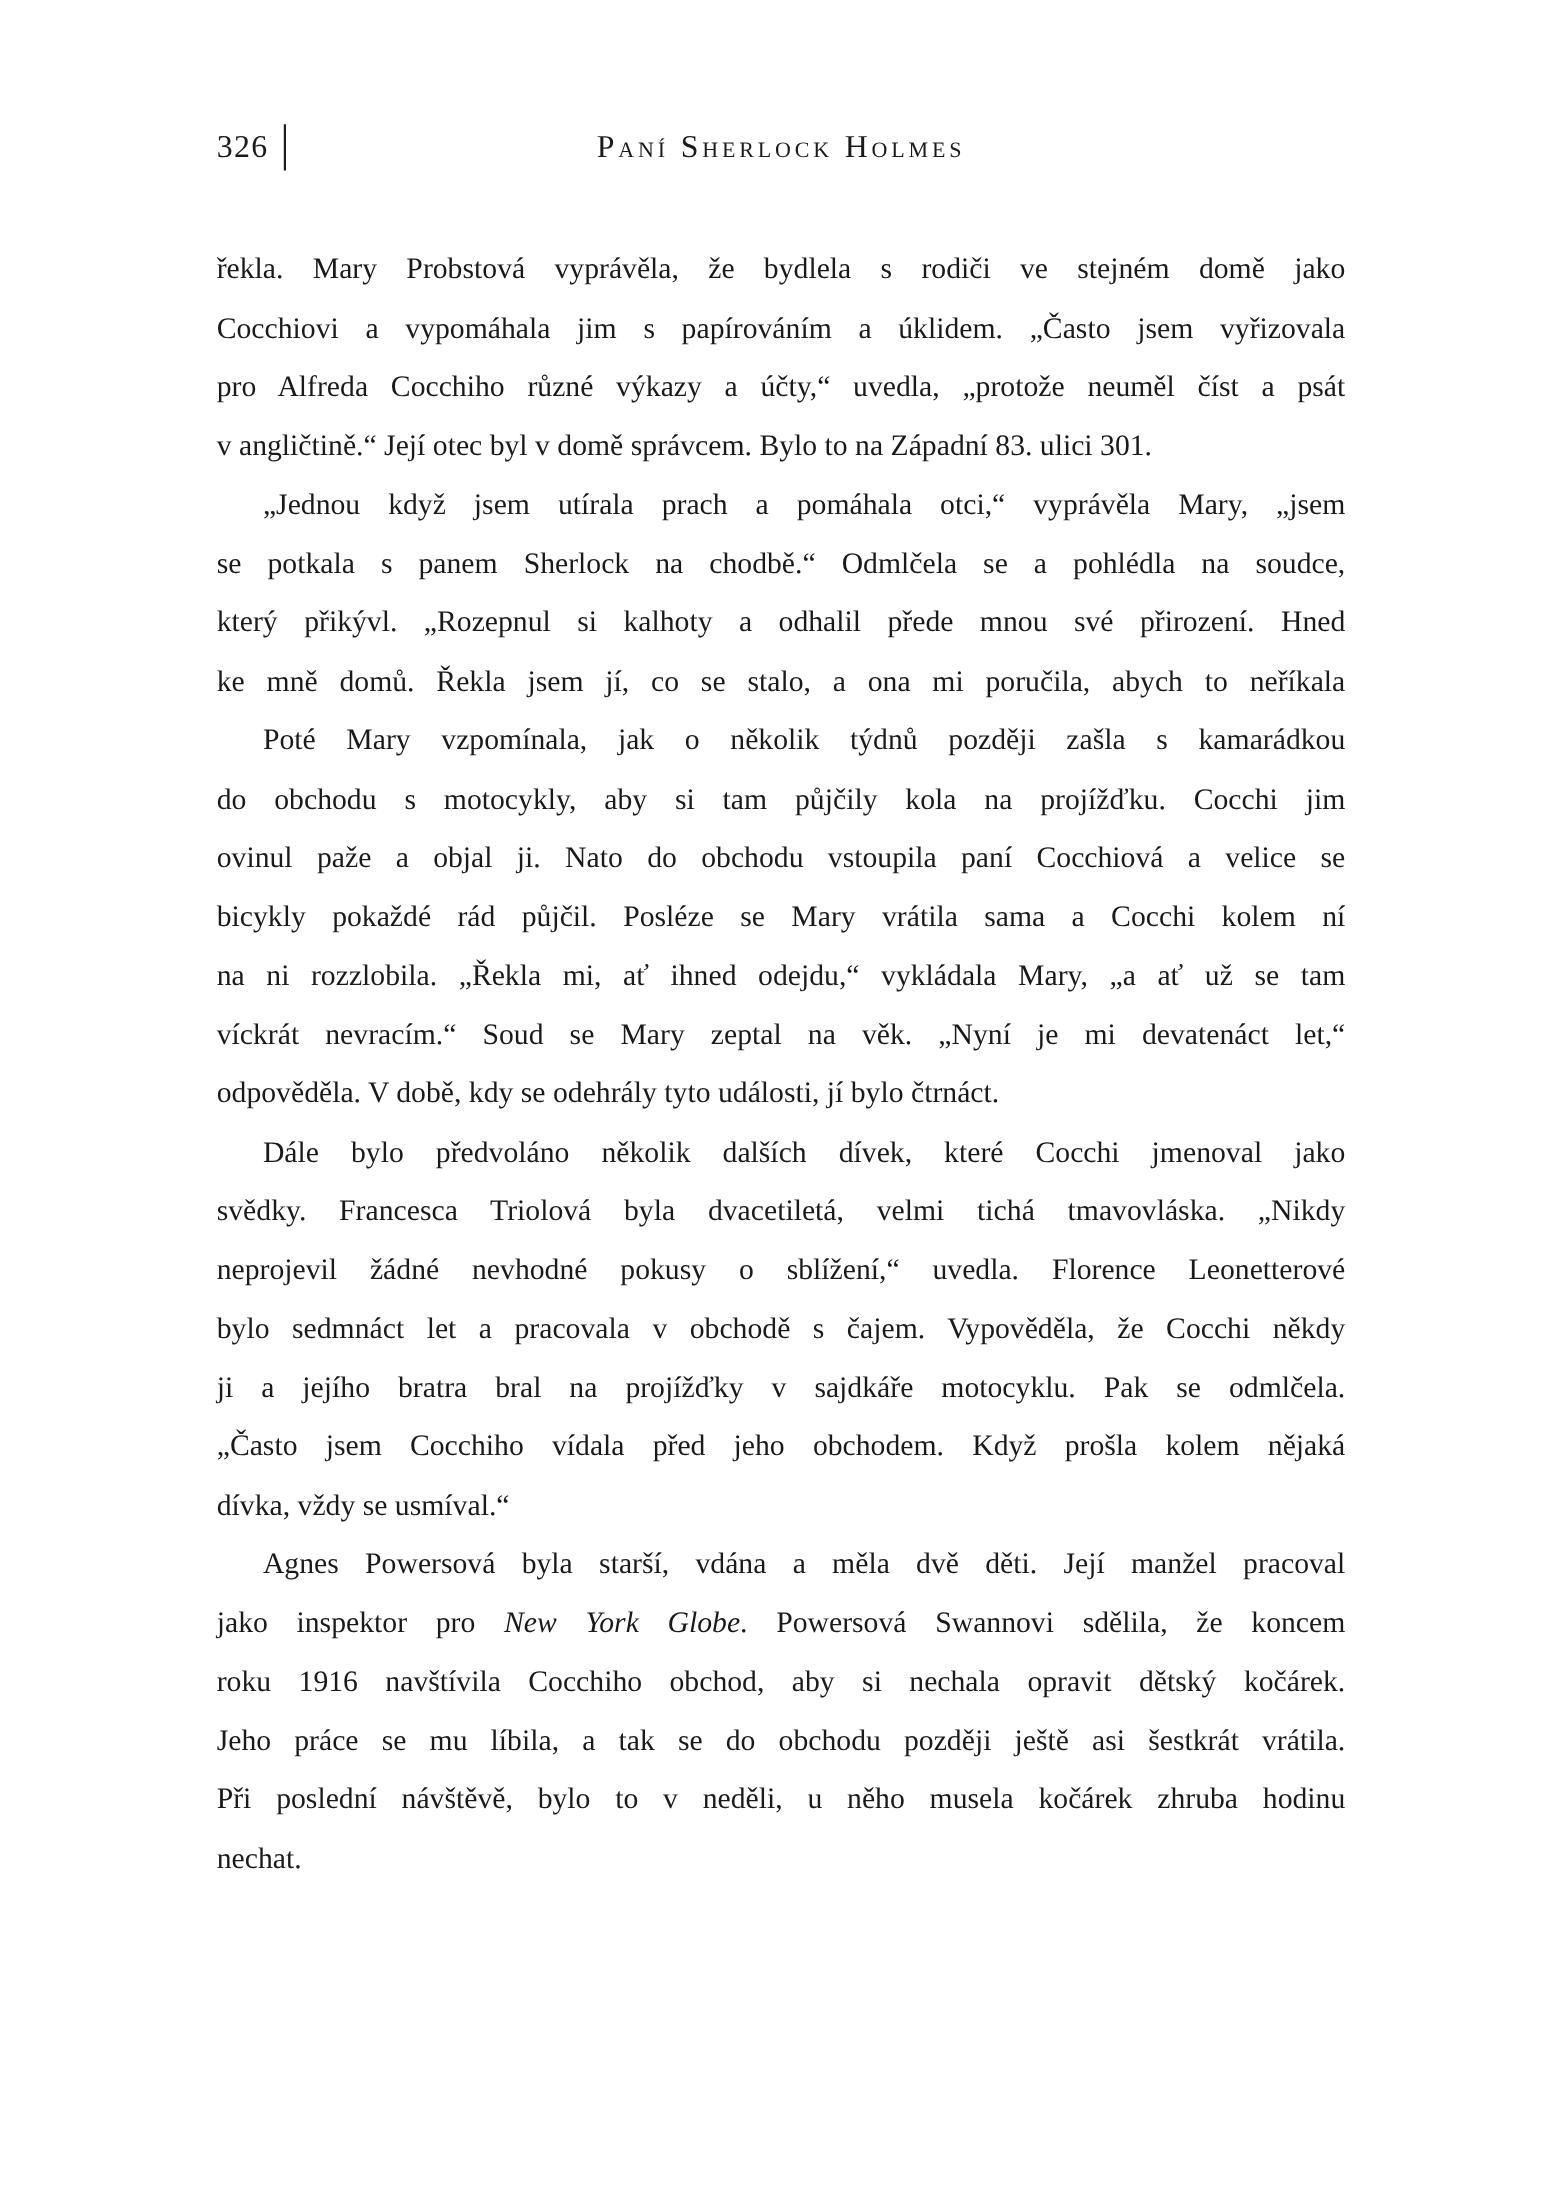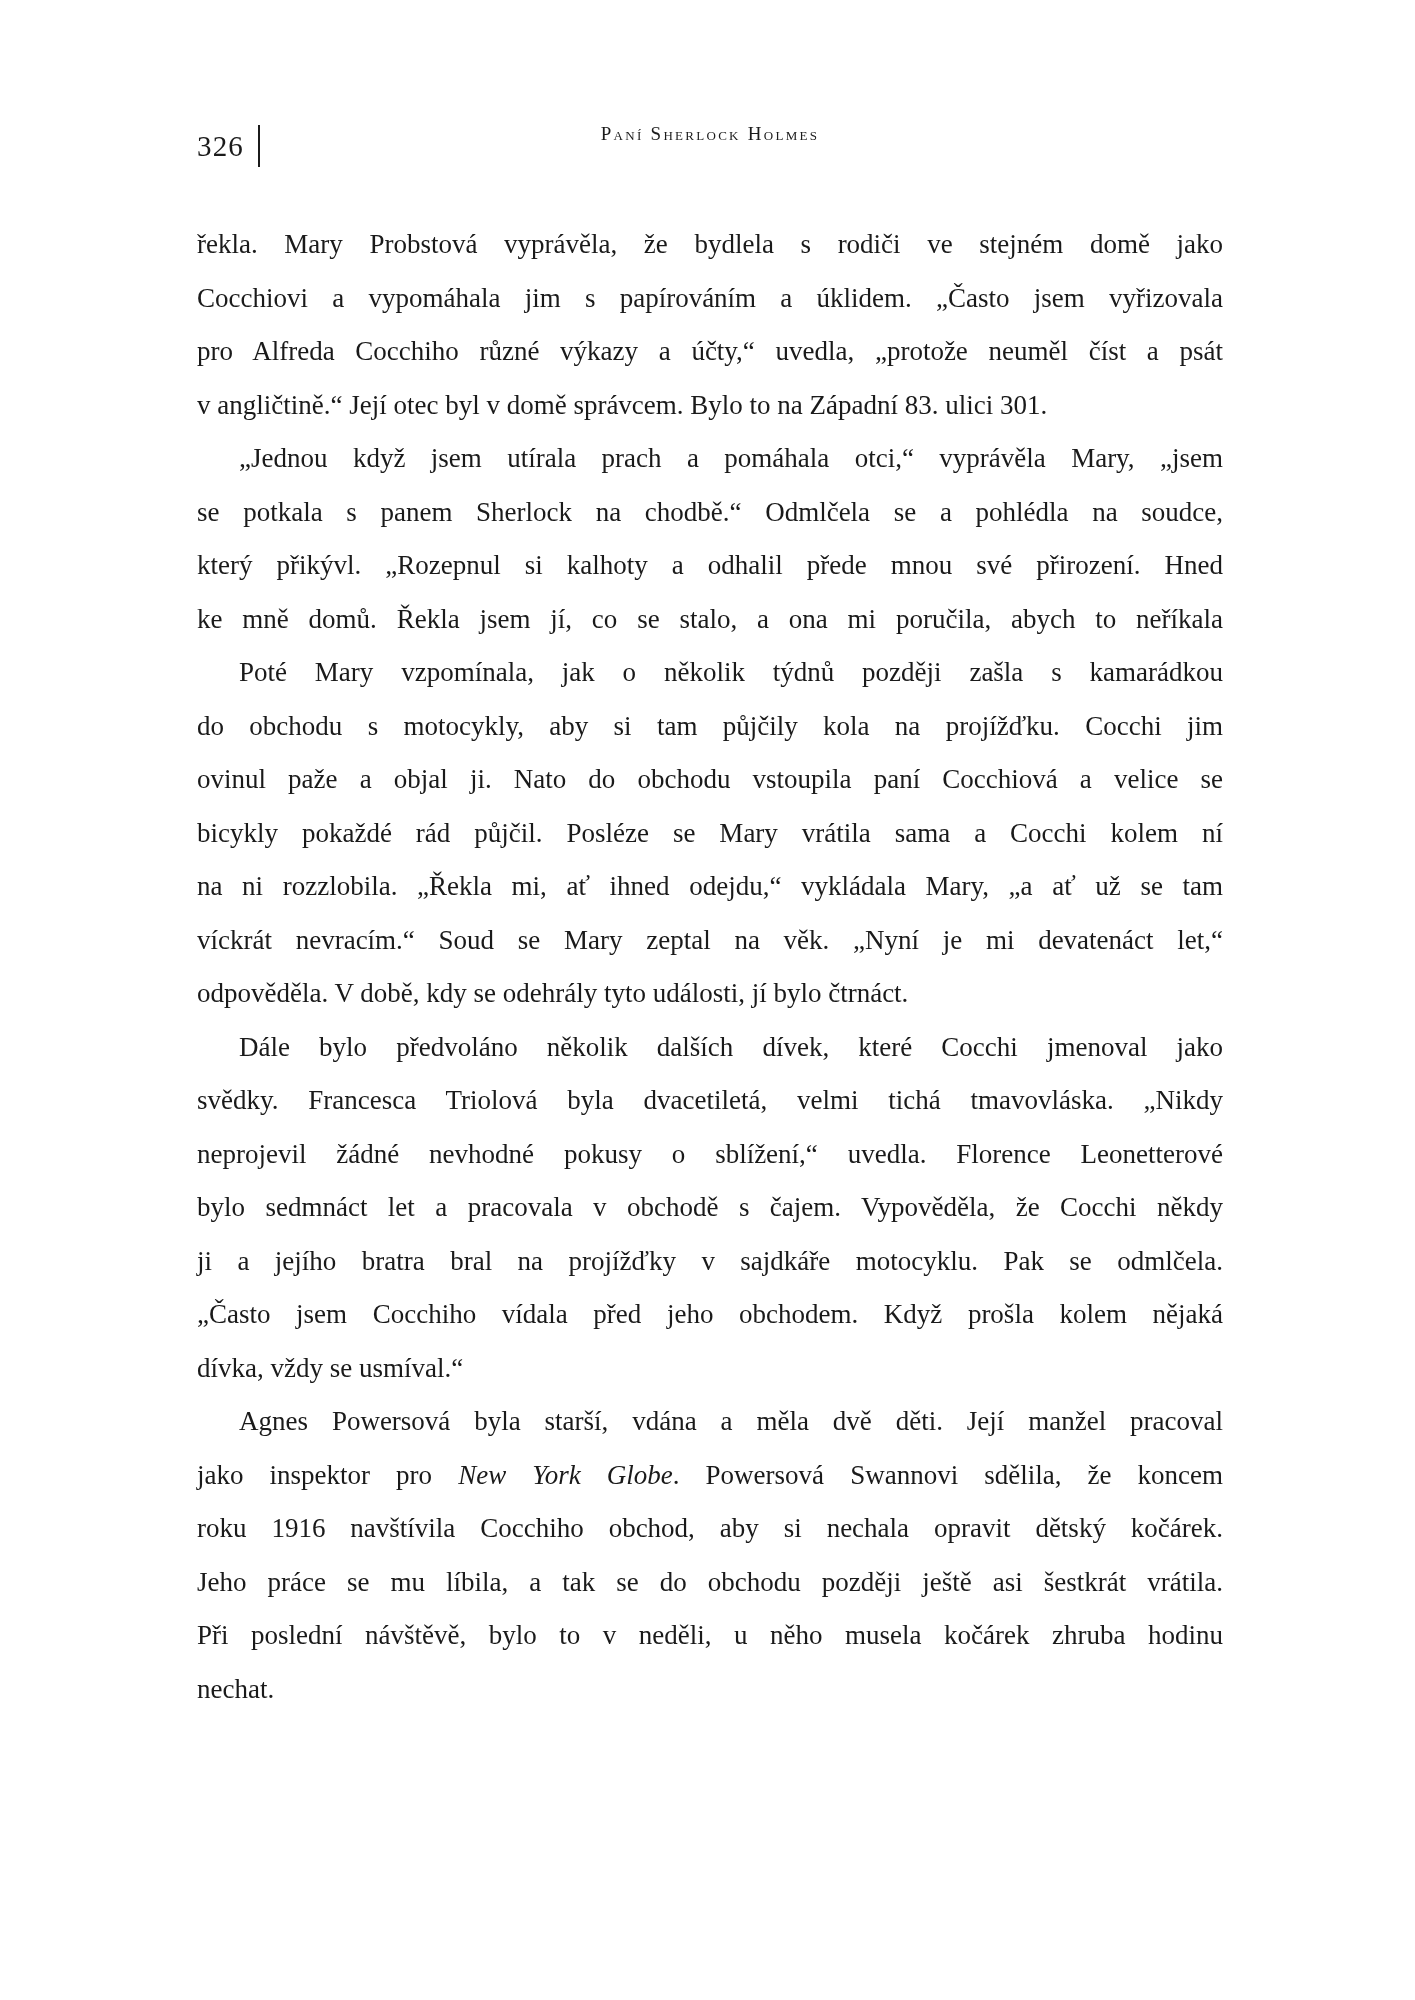--- a/index.html
+++ b/index.html
@@ -20,40 +20,40 @@
     position: absolute;
     left: 197px;
     top: 112px;
     width: 1026px;
     height: 44px;
     color: #1b1b1b;
   }
   .page-number {
     position: absolute;
     left: 0;
-    top: 12px;
+    top: 0;
     height: 44px;
     display: flex;
     align-items: center;
   }
   .page-number .num {
     font-size: 29px;
     letter-spacing: 0.04em;
   }
   .page-number .bar {
     width: 2.5px;
     height: 42px;
     background: #1b1b1b;
     margin-left: 14px;
   }
   .running-title {
     text-align: center;
     font-variant: small-caps;
     letter-spacing: 0.12em;
-    font-size: 19px;
+    font-size: 29px;
     line-height: 44px;
     color: #1b1b1b;
   }
   .page-body {
     position: absolute;
     left: 197px;
     top: 218px;
     width: 1026px;
     font-size: 27px;
     line-height: 53.5px;

